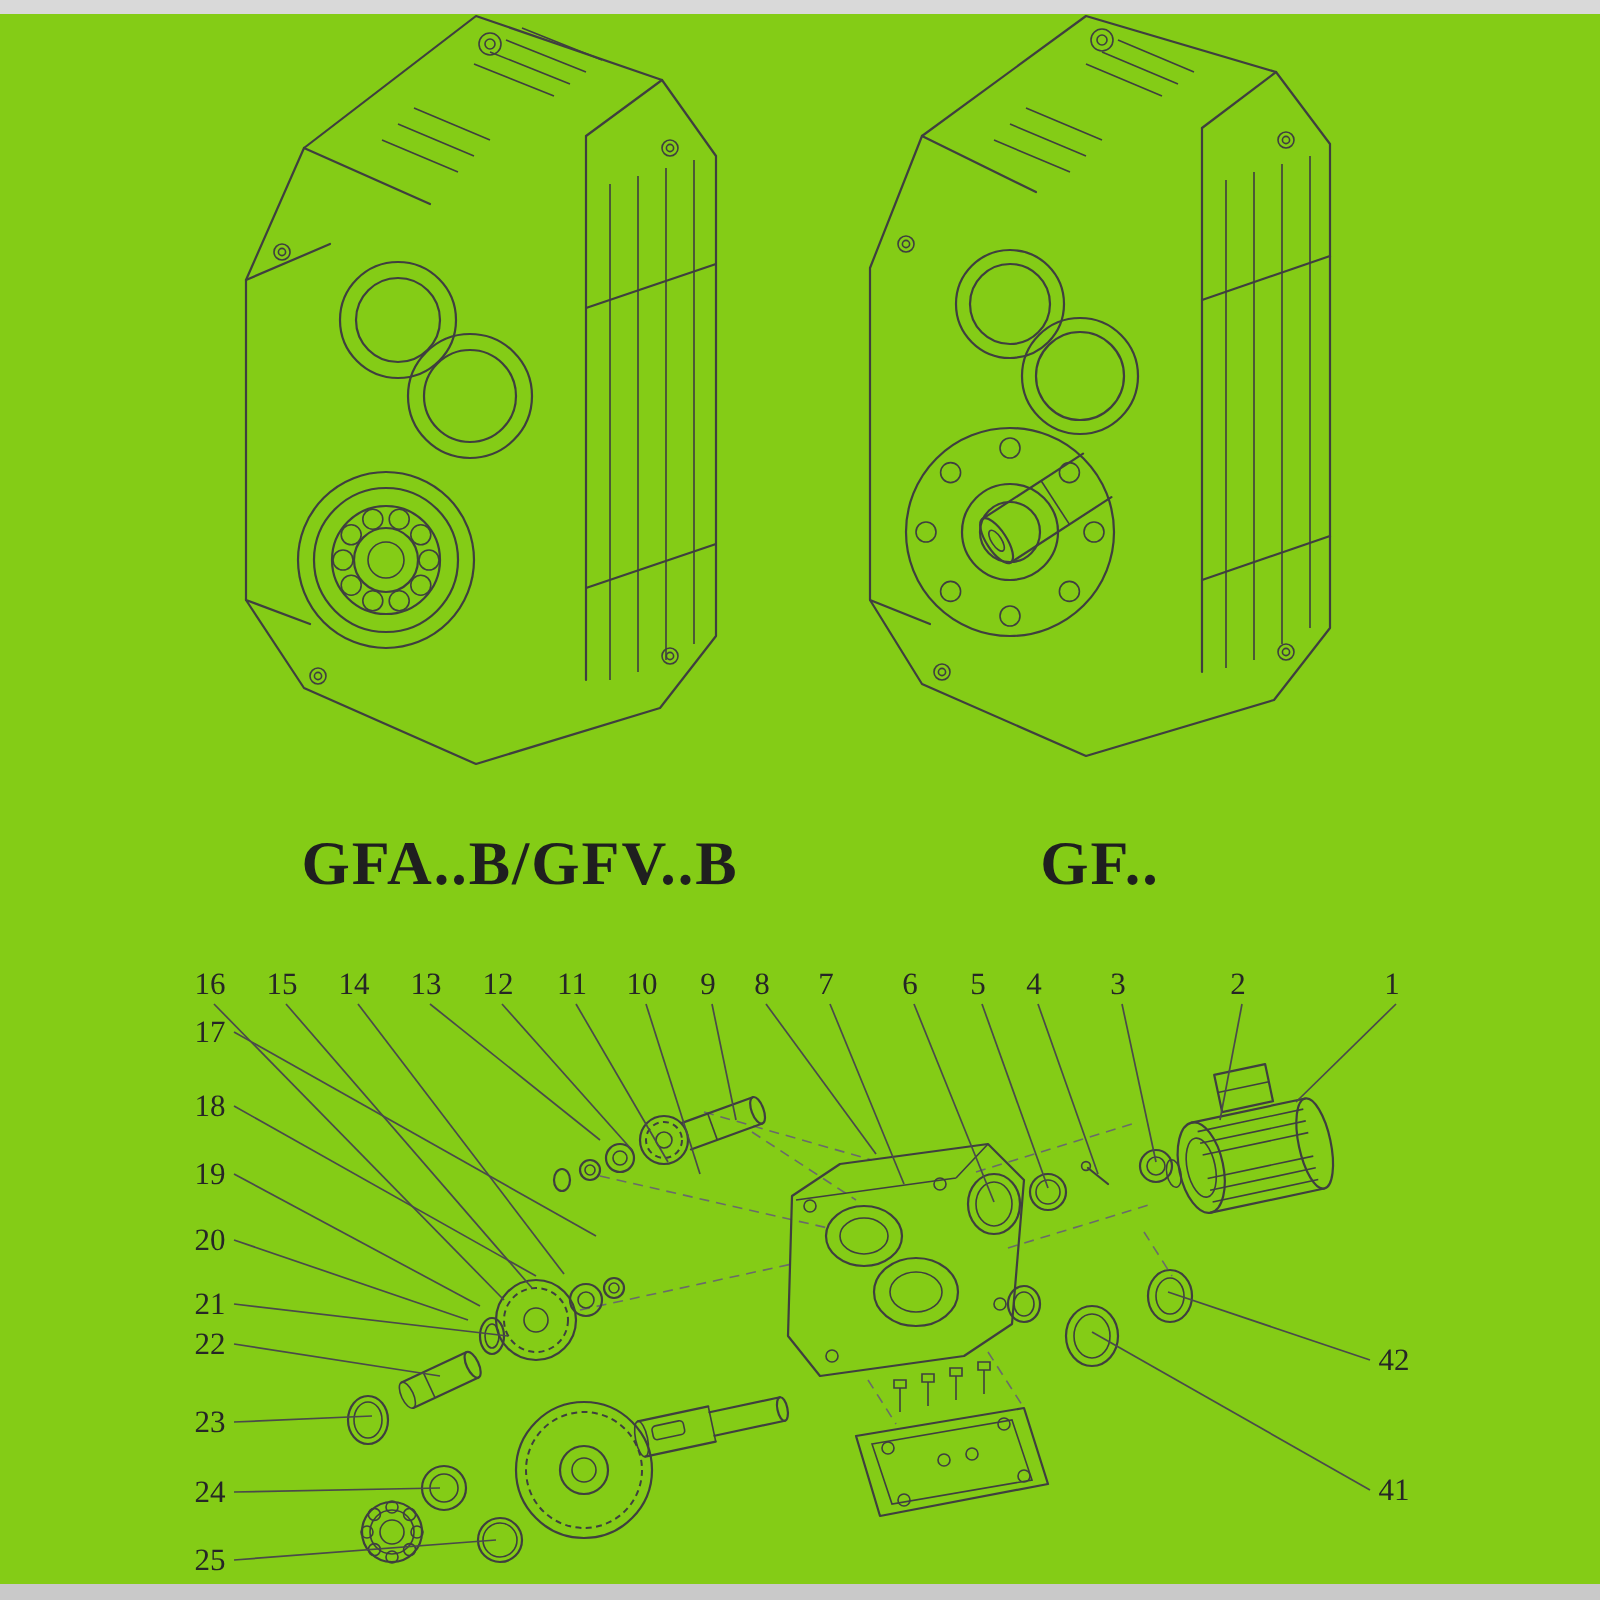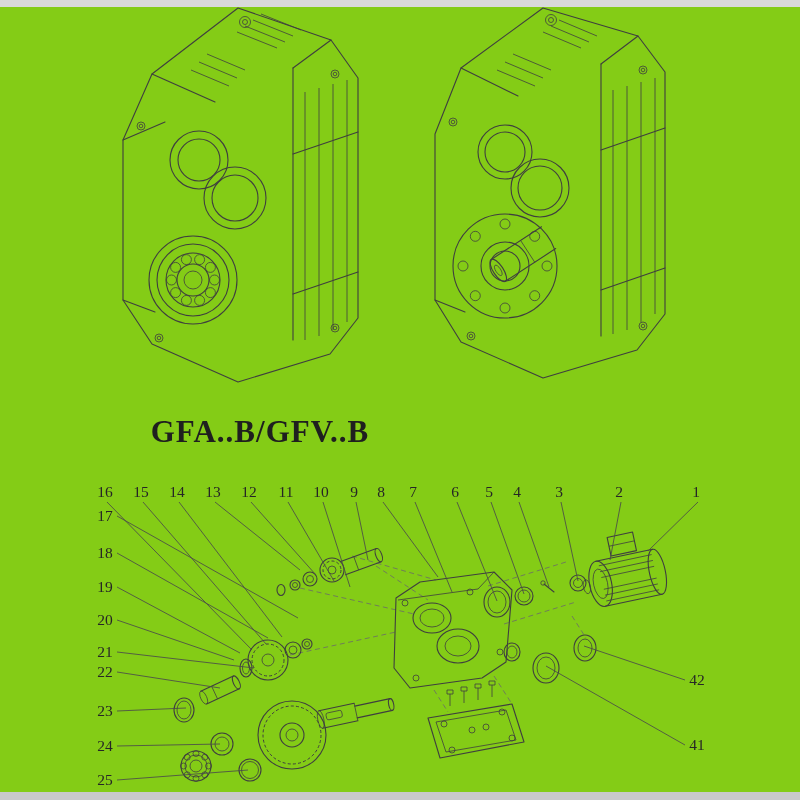--- a/index.html
+++ b/index.html
@@ -147,20 +147,21 @@
         <circle class="thin" cx="230" cy="322" r="1.8"></circle>
       <circle class="thin" cx="58" cy="332" r="4"></circle>
         <circle class="thin" cx="58" cy="332" r="1.8"></circle>
     </g>
     <g>
       <path class="thin" d="M200,86 L200,330 M214,82 L214,326 M228,78 L228,318 M242,74 L242,310"></path>
     </g>
   </svg>
 
   <div class="model-label left">GFA..B/GFV..B</div>
+  <div class="model-label right">GF..</div>
 
   <svg id="exploded-svg" style="left:0; top:0;" width="800" height="800" viewBox="0 0 800 800">
 
     <g>
       <path class="dash" d="M300,588 L414,614 M352,556 L436,580 M376,566 L428,600
                            M488,586 L566,562 M504,624 L576,602 M434,690 L448,712
                            M494,676 L512,704 M572,616 L586,638 M290,655 L396,632"></path>
     </g>
 
     <g>

